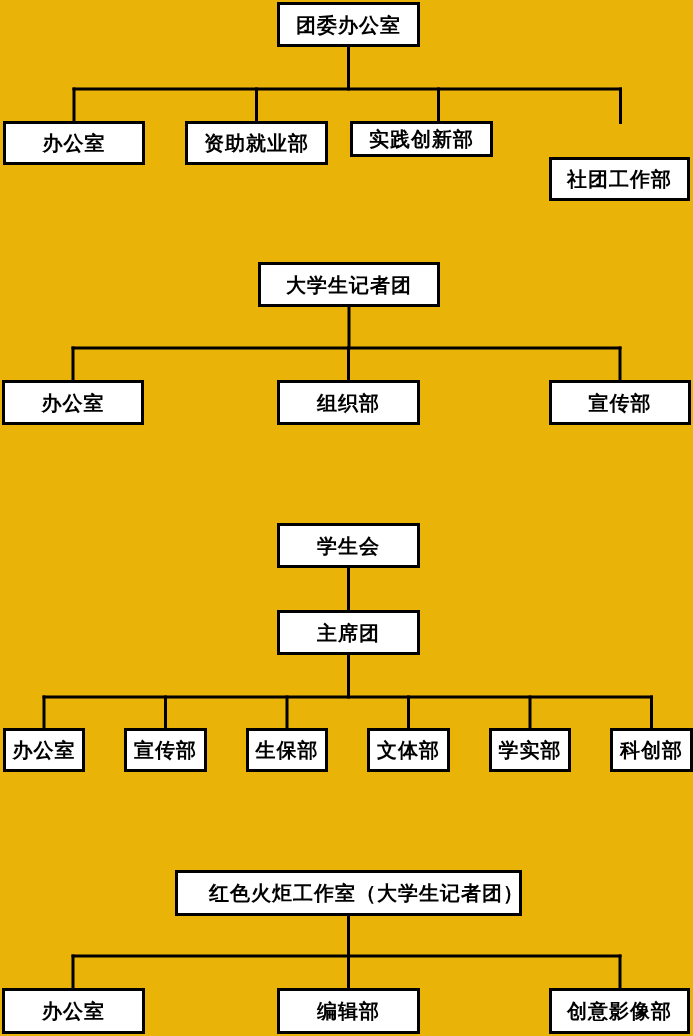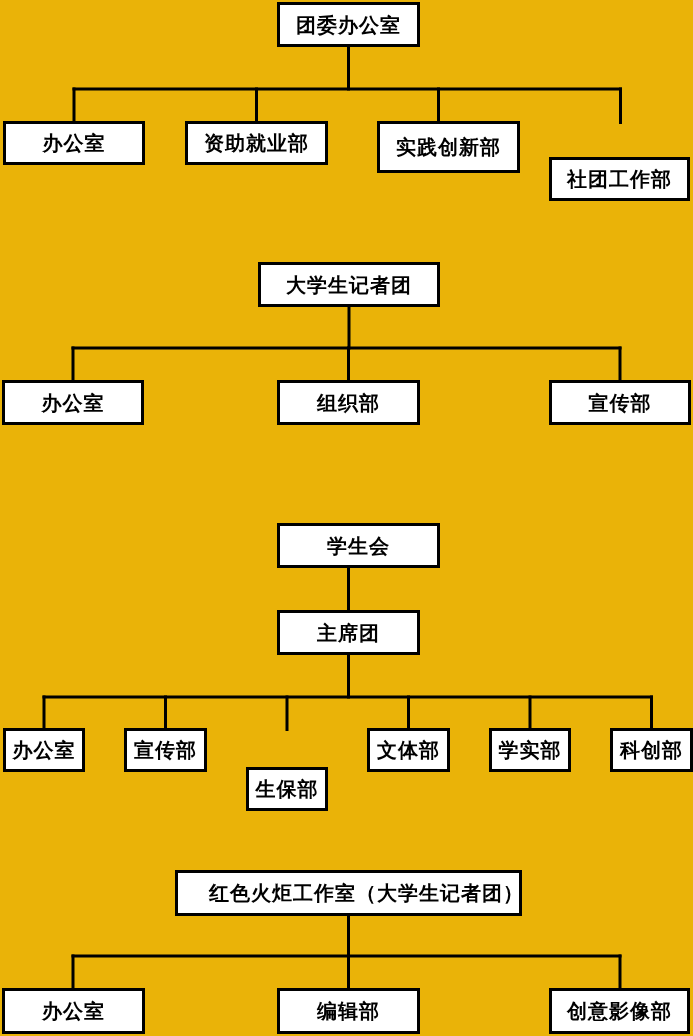--- a/index.html
+++ b/index.html
@@ -69,33 +69,33 @@
     <line x1="348.5" y1="916" x2="348.5" y2="957.5"></line>
     <line x1="71.5" y1="956" x2="621.5" y2="956"></line>
     <line x1="73" y1="954.5" x2="73" y2="991"></line>
     <line x1="348.5" y1="954.5" x2="348.5" y2="991"></line>
     <line x1="620" y1="954.5" x2="620" y2="991"></line>
   </svg>
 
   <div class="node" style="left:277px; top:2px; width:143px; height:45px;">团委办公室</div>
   <div class="node" style="left:3px; top:121px; width:142px; height:44px;">办公室</div>
   <div class="node" style="left:185px; top:121px; width:143px; height:44px;">资助就业部</div>
-  <div class="node" style="left:377px; top:121px; width:143px; height:52px;">实践创新部</div>
+  <div class="node" style="left:350px; top:121px; width:143px; height:36px;">实践创新部</div>
   <div class="node" style="left:549px; top:121px; width:141px; height:44px;margin-top:36px;">社团工作部</div>
 
   <div class="node" style="left:258px; top:262px; width:182px; height:45px;">大学生记者团</div>
   <div class="node" style="left:2px; top:380px; width:142px; height:45px;">办公室</div>
   <div class="node" style="left:277px; top:380px; width:143px; height:45px;">组织部</div>
   <div class="node" style="left:549px; top:380px; width:142px; height:45px;">宣传部</div>
 
-  <div class="node" style="left:277px; top:523px; width:163px; height:45px;">学生会</div>
+  <div class="node" style="left:277px; top:523px; width:143px; height:45px;">学生会</div>
   <div class="node" style="left:277px; top:610px; width:143px; height:45px;">主席团</div>
   <div class="node" style="left:3px; top:728px; width:82px; height:44px;">办公室</div>
   <div class="node" style="left:124px; top:728px; width:83px; height:44px;">宣传部</div>
-  <div class="node" style="left:246px; top:728px; width:82px; height:44px;margin-top:39px;">生保部</div>
+  <div class="node" style="left:246px; top:728px; width:82px; height:44px;">生保部</div>
   <div class="node" style="left:367px; top:728px; width:83px; height:44px;">文体部</div>
   <div class="node" style="left:610px; top:728px; width:83px; height:44px;">科创部</div>
   <div class="node" style="left:489px; top:728px; width:82px; height:44px;">学实部</div>
 
   <div class="node" style="left:175px; top:870px; width:347px; height:46px;padding-left:36px;">红色火炬工作室（大学生记者团）</div>
   <div class="node" style="left:2px; top:988px; width:143px; height:46px;">办公室</div>
   <div class="node" style="left:277px; top:988px; width:143px; height:46px;">编辑部</div>
   <div class="node" style="left:549px; top:988px; width:141px; height:46px;">创意影像部</div>
 
 </div>

